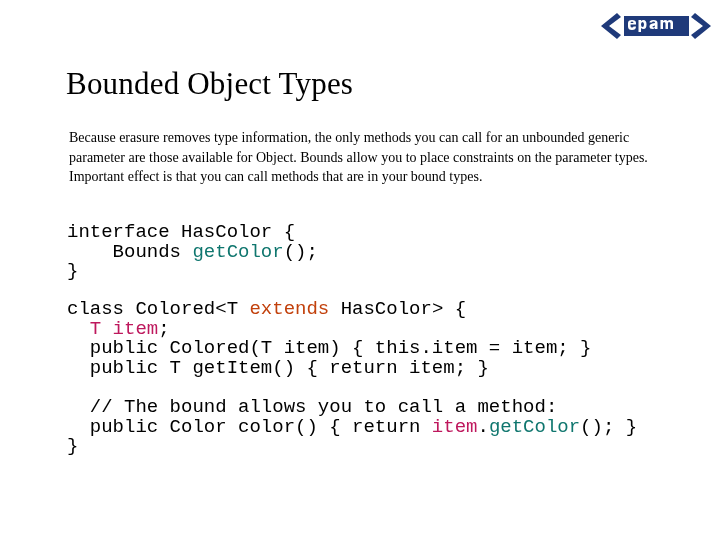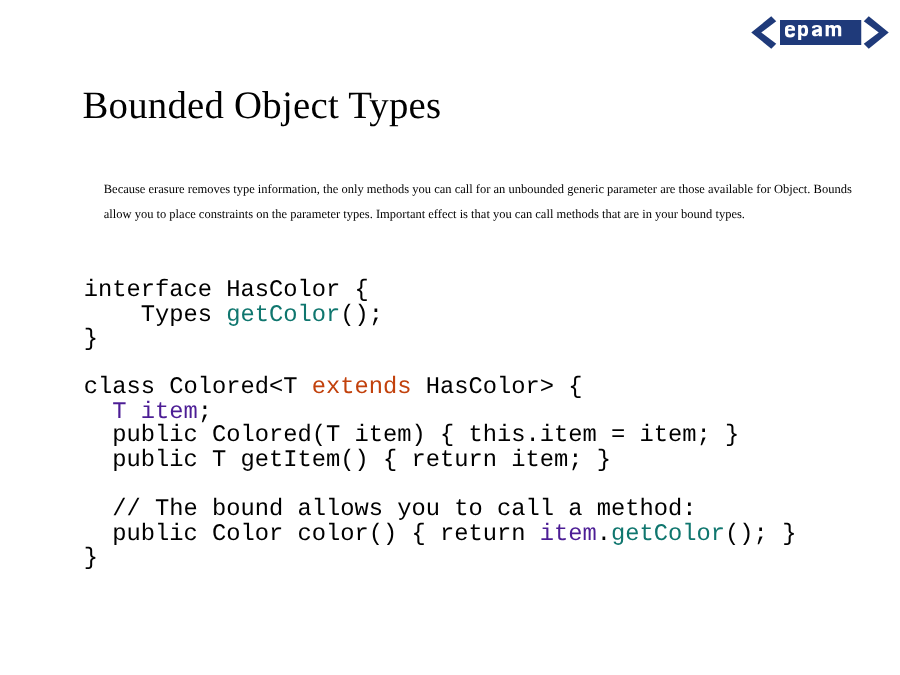--- a/index.html
+++ b/index.html
@@ -50,25 +50,25 @@
     white-space: nowrap;
   }
 
   
   .body-text {
     position: absolute;
     left: 67px;
     top: 126px;
     width: 614px;
     font-family: "Liberation Serif", serif;
-    font-size: 10px;
+    font-size: 14px;
     line-height: 19.5px;
     color: #000000;
     text-align: left;
-    margin: 16px;
+    margin: 2px;
   }
 
   
   .code-block {
     position: absolute;
     left: 67px;
     font-family: "Liberation Mono", monospace;
     font-size: 19px;
     line-height: 19.6px;
     color: #000000;
@@ -78,21 +78,21 @@
   #code-block-1 { top: 223px; }
   #code-block-2 { top: 300px; }
 
   .code-line {
     white-space: pre;
     min-height: 19.6px;
   }
 
   .tok-method { color: #0f766e; }
   .tok-keyword { color: #c2410c; }
-  .tok-type    { color: #4c1d95; }
+  .tok-type    { color: #be185d; }
 </style>
 </head>
 <body>
 
 <div class="slide">
 
   <div class="logo">
     <svg width="112" height="34" viewBox="0 0 224 68" aria-hidden="true">
       <g fill="#1f3a7a">
 
@@ -113,17 +113,17 @@
           <path d="M121 22 l5 0 l0 2 q2-2 5-2 q3 0 4 2 q2-2 5-2 q6 0 6 6 l0 12 l-5 0 l0-11 q0-3-3-3 q-2 0-2 3 l0 11 l-5 0 l0-11 q0-3-3-3 q-2 0-2 3 l0 11 l-5 0 Z"></path>
         </g>
       </g>
     </svg>
   </div>
 
   <h1 class="title">Bounded Object Types</h1>
 
   <p class="body-text">Because erasure removes type information, the only methods you can call for an unbounded generic parameter are those available for Object. Bounds allow you to place constraints on the parameter types. Important effect is that you can call methods that are in your bound types.</p>
 
-  <pre class="code-block" id="code-block-1"><div class="code-line"><span>interface HasColor {</span></div><div class="code-line"><span>    Types </span><span class="tok-method">getColor</span><span>();</span></div><div class="code-line"><span>}</span></div></pre>
+  <pre class="code-block" id="code-block-1"><div class="code-line"><span>interface HasColor {</span></div><div class="code-line"><span>    Bounds </span><span class="tok-method">getColor</span><span>();</span></div><div class="code-line"><span>}</span></div></pre>
 
   <pre class="code-block" id="code-block-2"><div class="code-line"><span>class Colored&lt;T </span><span class="tok-keyword">extends</span><span> HasColor&gt; {</span></div><div class="code-line"><span>  </span><span class="tok-type">T item</span><span>;</span></div><div class="code-line"><span>  public Colored(T item) { this.item = item; }</span></div><div class="code-line"><span>  public T getItem() { return item; }</span></div><div class="code-line">&nbsp;</div><div class="code-line"><span>  // The bound allows you to call a method:</span></div><div class="code-line"><span>  public Color color() { return </span><span class="tok-type">item</span><span>.</span><span class="tok-method">getColor</span><span>(); }</span></div><div class="code-line"><span>}</span></div></pre>
 
 </div>
 
 </body></html>

